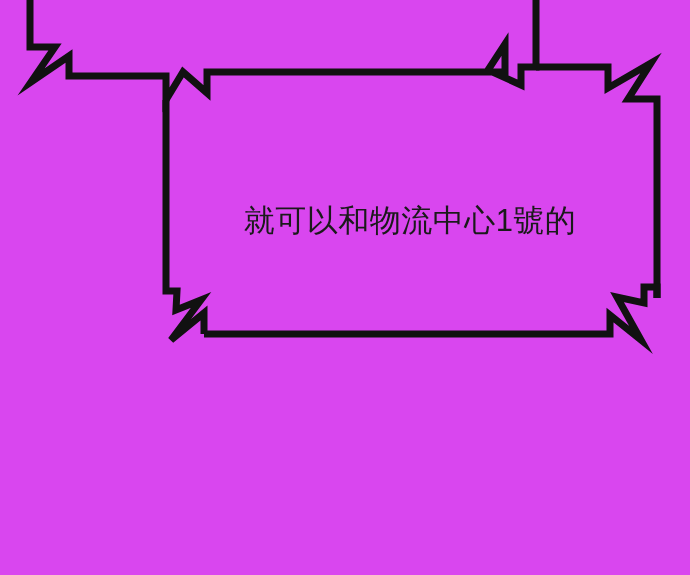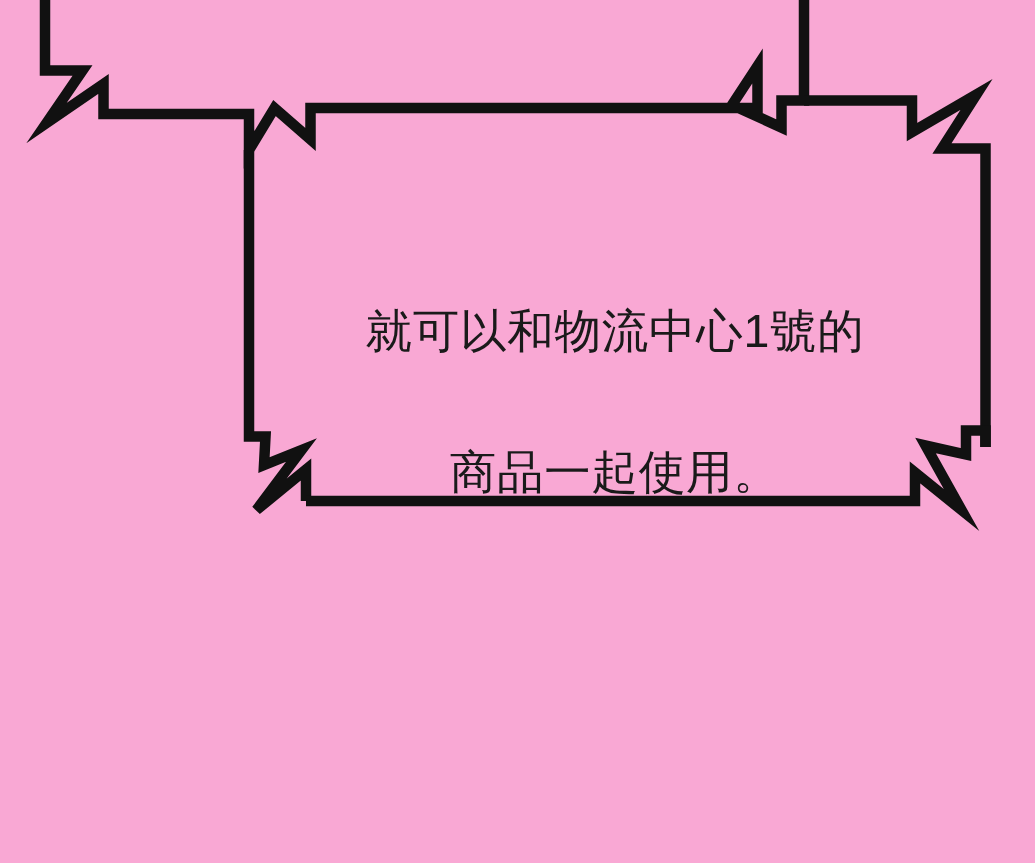--- a/index.html
+++ b/index.html
@@ -4,21 +4,21 @@
 <style>
   html, body {
     margin: 0;
     padding: 0;
     background: #ffffff;
   }
   #page {
     position: relative;
     width: 690px;
     height: 575px;
-    background: #f9a8d4;
+    background: #d946ef;
     overflow: hidden;
     font-family: "Liberation Sans", "DejaVu Sans", sans-serif;
   }
   #bubble-svg {
     position: absolute;
     left: 0;
     top: 0;
     width: 690px;
     height: 575px;
     display: block;
@@ -98,16 +98,15 @@
             L 617 297
             L 644 303
             L 644 287
             L 657 287
             L 657 298
           "></path>
   </svg>
 
   <div id="bubble-text">
     <span class="text-line">就可以和物流中心1號的</span>
-    <span class="text-line">商品一起使用。</span>
   </div>
 
 </div>
 
 </body></html>

